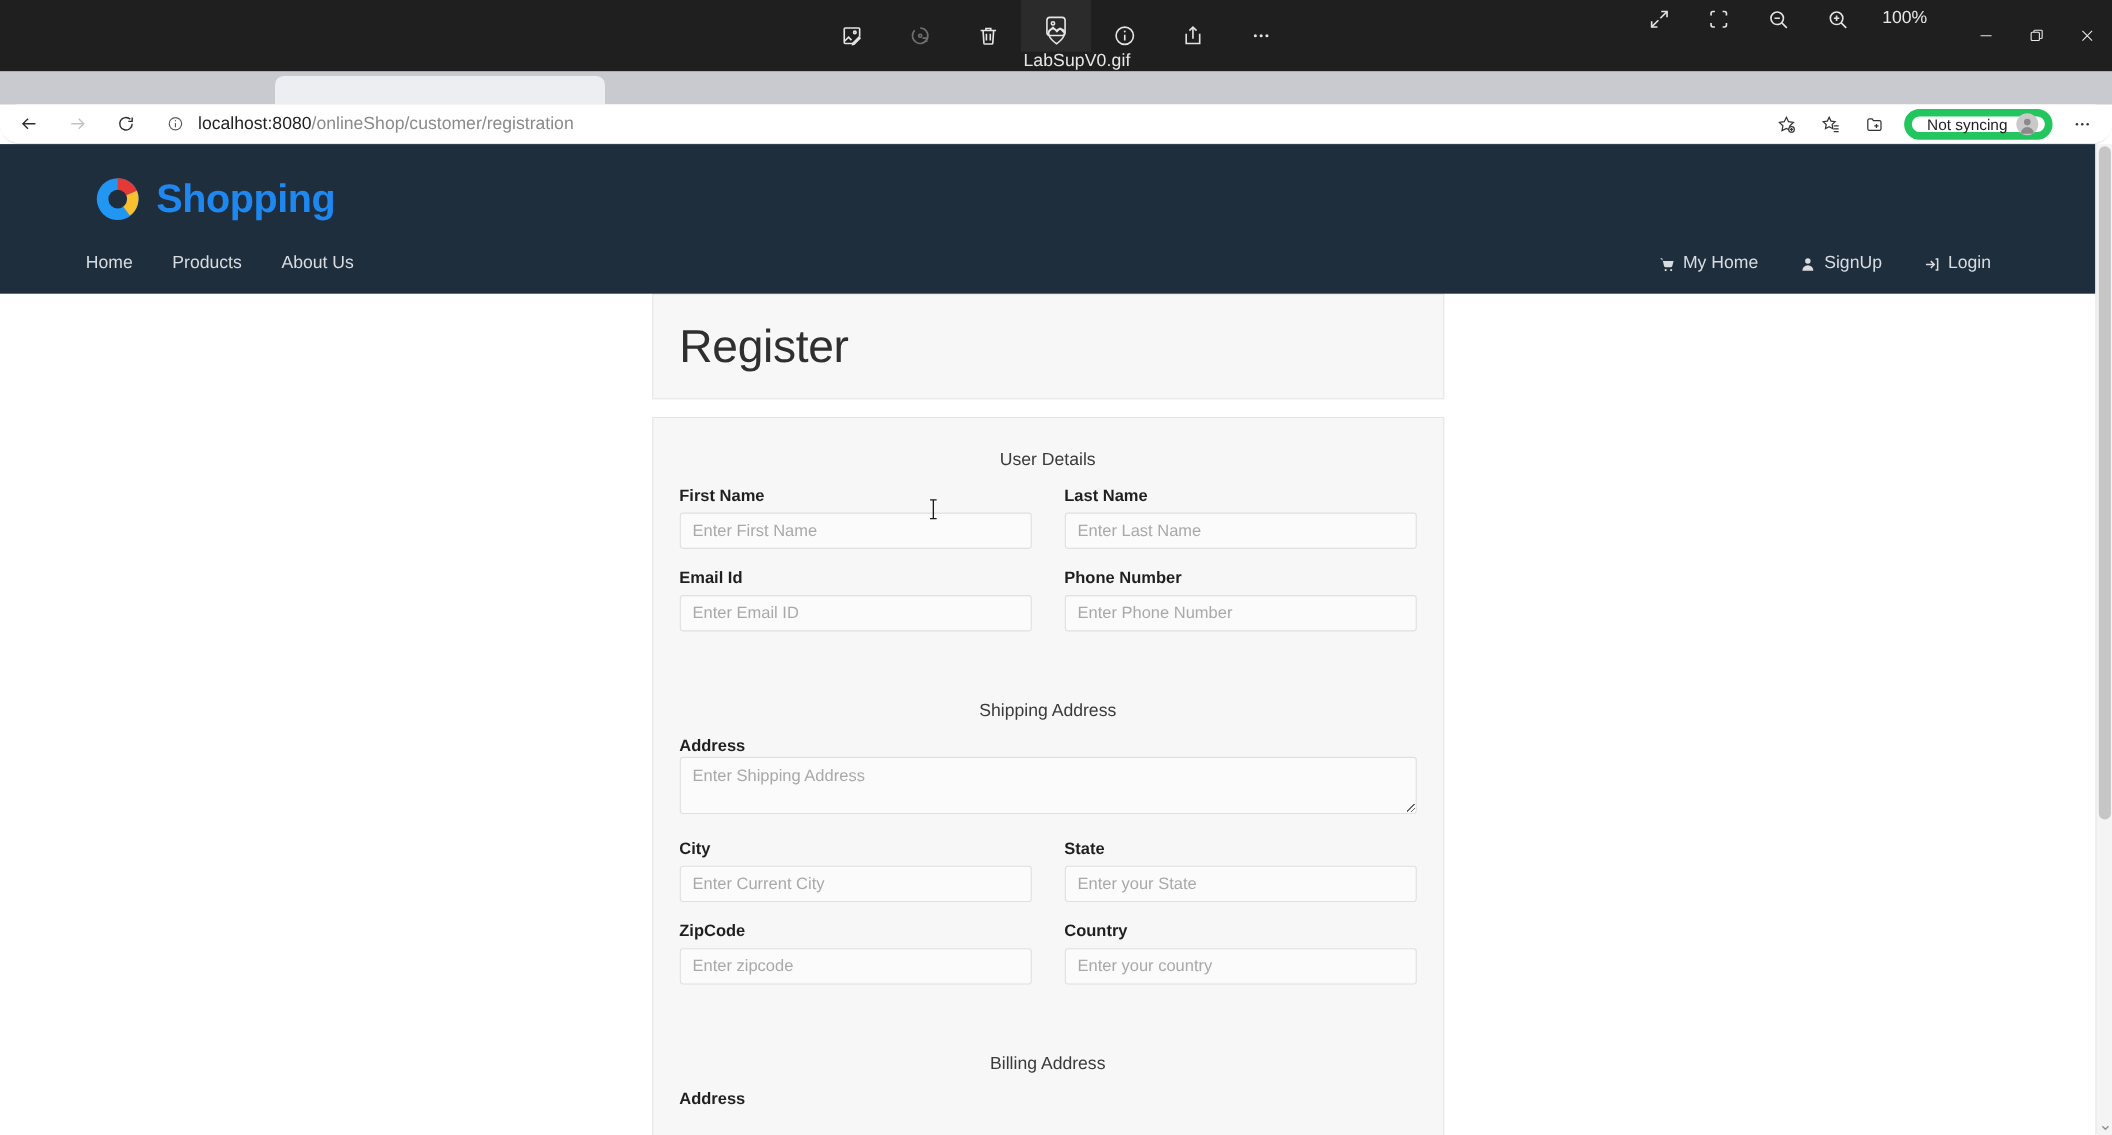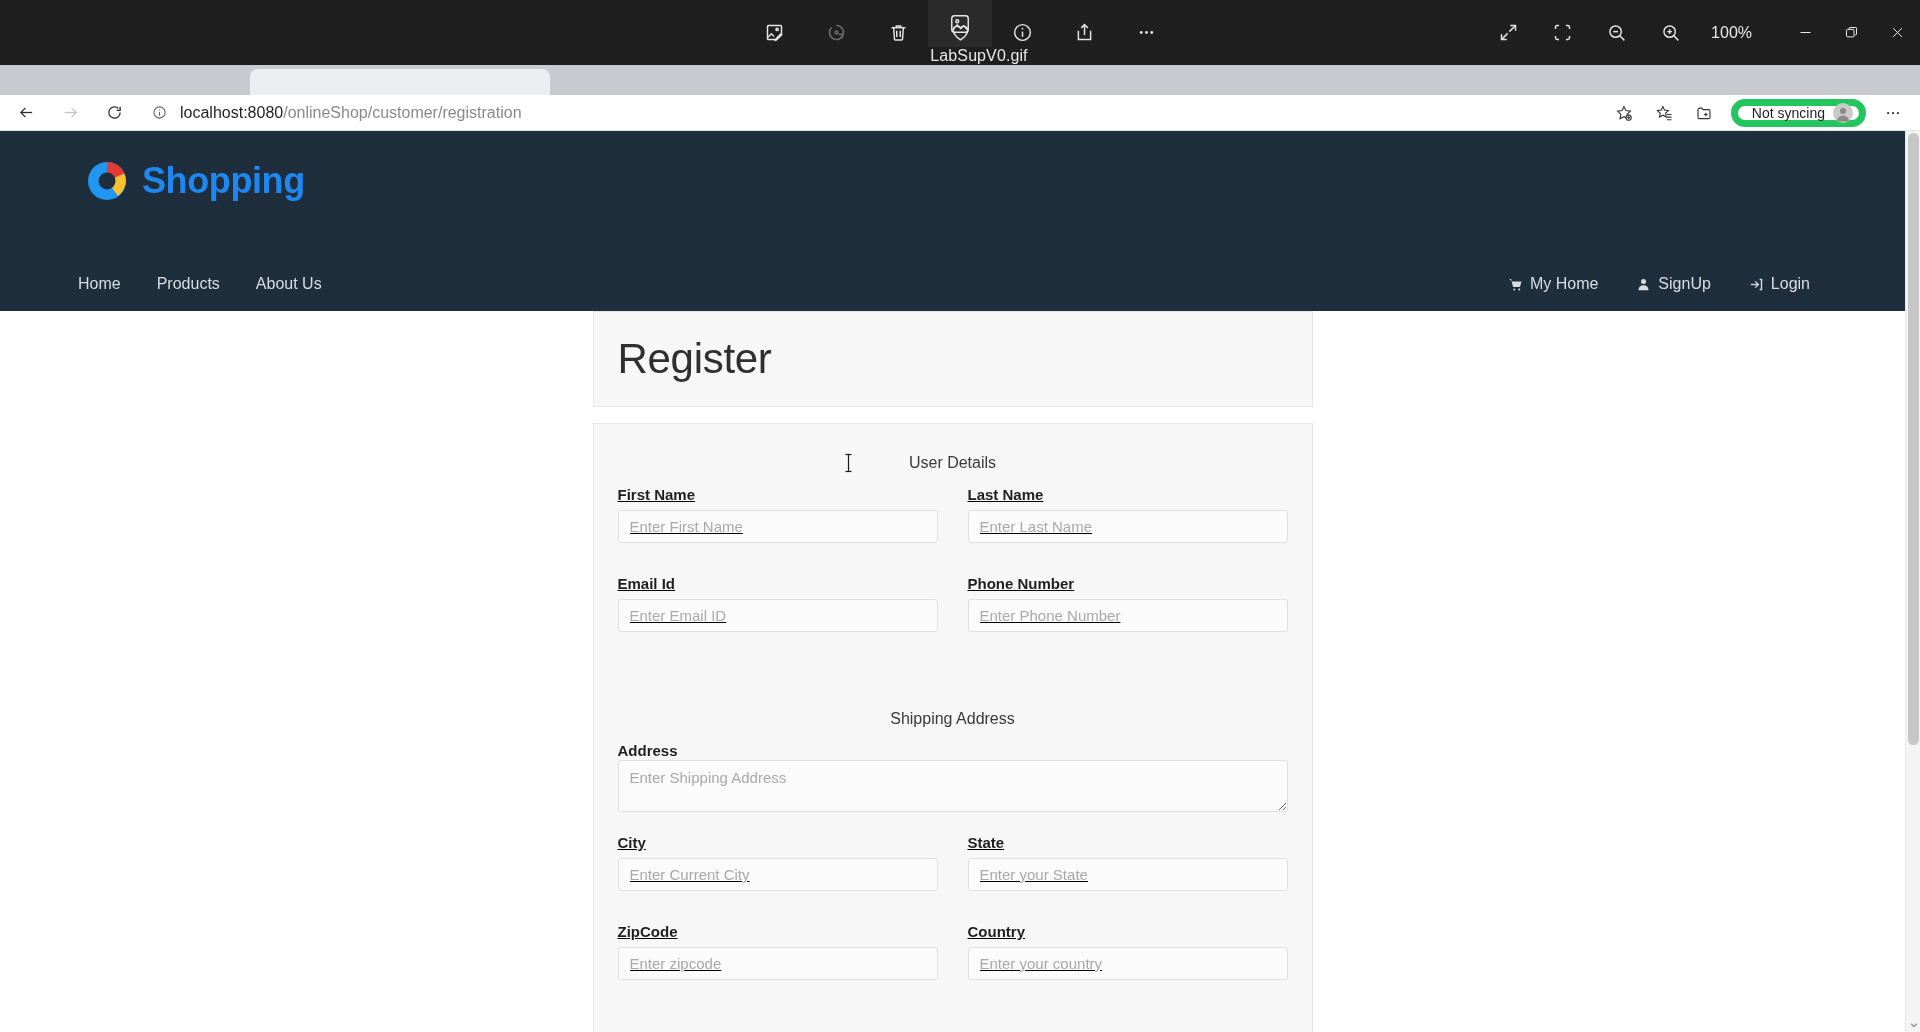--- a/index.html
+++ b/index.html
@@ -37,21 +37,21 @@
   .tb-center > * { pointer-events: auto; }
   .tb-icon {
     width: 34px; height: 34px;
     display: flex; align-items: center; justify-content: center;
     color: #e4e4e4;
   }
   .tb-icon.dim { color: #6e6e6e; }
   .tb-icon svg { width: 21px; height: 21px; display: block; }
   .tb-right {
     position: absolute; right: 0; top: 0; height: 65px;
-    display: flex; align-items: center;
+    display: flex; align-items: flex-start;
   }
   .tb-zoomgroup { display: flex; align-items: center; gap: 20px; padding-right: 30px; }
   .tb-zoomlabel { color: #e8e8e8; font-size: 16px; margin-left: 4px; }
   .tb-wbtn {
     width: 46px; height: 65px;
     display: flex; align-items: center; justify-content: center;
     color: #e9e9e9;
   }
   .tb-wbtn svg { width: 15px; height: 15px; display: block; }
 
@@ -64,20 +64,21 @@
     position: absolute; left: 250px; top: 4px;
     width: 300px; height: 26px;
     background: #eceef2;
     border-radius: 8px 8px 0 0;
   }
   .omnibar {
     position: absolute; top: 95px; left: 0; width: 1920px; height: 36px;
     background: #ffffff;
     display: flex; align-items: center;
     border-bottom: 1px solid #e6e6e6;
+    border-radius: 17px;
   }
   .nav-btn {
     width: 36px; height: 36px; margin-left: 8px;
     display: flex; align-items: center; justify-content: center;
     color: #2c2c2c;
   }
   .nav-btn.disabled { color: #c2c2c2; }
   .nav-btn svg { width: 17px; height: 17px; display: block; }
   .url-wrap {
     flex: 1; display: flex; align-items: center;
@@ -115,21 +116,21 @@
     position: absolute; top: 131px; left: 0;
     width: 1920px; height: 901px;
     background: #ffffff; overflow: hidden;
   }
   .page {
     position: relative; width: 1905px; min-height: 901px;
     background: #ffffff;
   }
   
   .site-header {
-    width: 1905px; height: 180px;
+    width: 1905px; height: 136px;
     background: #1f2e3d;
     position: relative;
   }
   .brand {
     position: absolute; left: 85px; top: 28px;
     display: flex; align-items: center; gap: 13px;
   }
   .brand-mark { width: 44px; height: 44px; position: relative; }
   .brand-text {
     font-size: 36px; font-weight: bold; color: #1e88f0;
@@ -164,21 +165,21 @@
   }
   .card-title {
     font-size: 42px; color: #2f2f2f; font-weight: normal;
     margin: 0; line-height: 1; letter-spacing: -.3px;
   }
   .form-card { margin-top: 16px; padding: 18px 24px 30px 24px; }
   .section-head {
     text-align: center; font-size: 16px; color: #3a3a3a;
     margin: 12px 0 14px 0;
   }
-  .row { display: flex; gap: 30px; margin-bottom: 32px; text-decoration: underline; }
+  .row { display: flex; gap: 30px; margin-bottom: 18px; }
   .col { flex: 1; display: flex; flex-direction: column; min-width: 0; }
   .field-label {
     font-size: 15px; font-weight: bold; color: #1f1f1f;
     margin-bottom: 7px;
   }
   .inp {
     height: 33px; border: 1px solid #e0e0e0; background: #fbfbfb;
     border-radius: 3px; padding: 0 11px;
     font-size: 15px; color: #1f1f1f; width: 100%;
     font-family: "Liberation Sans", sans-serif;

